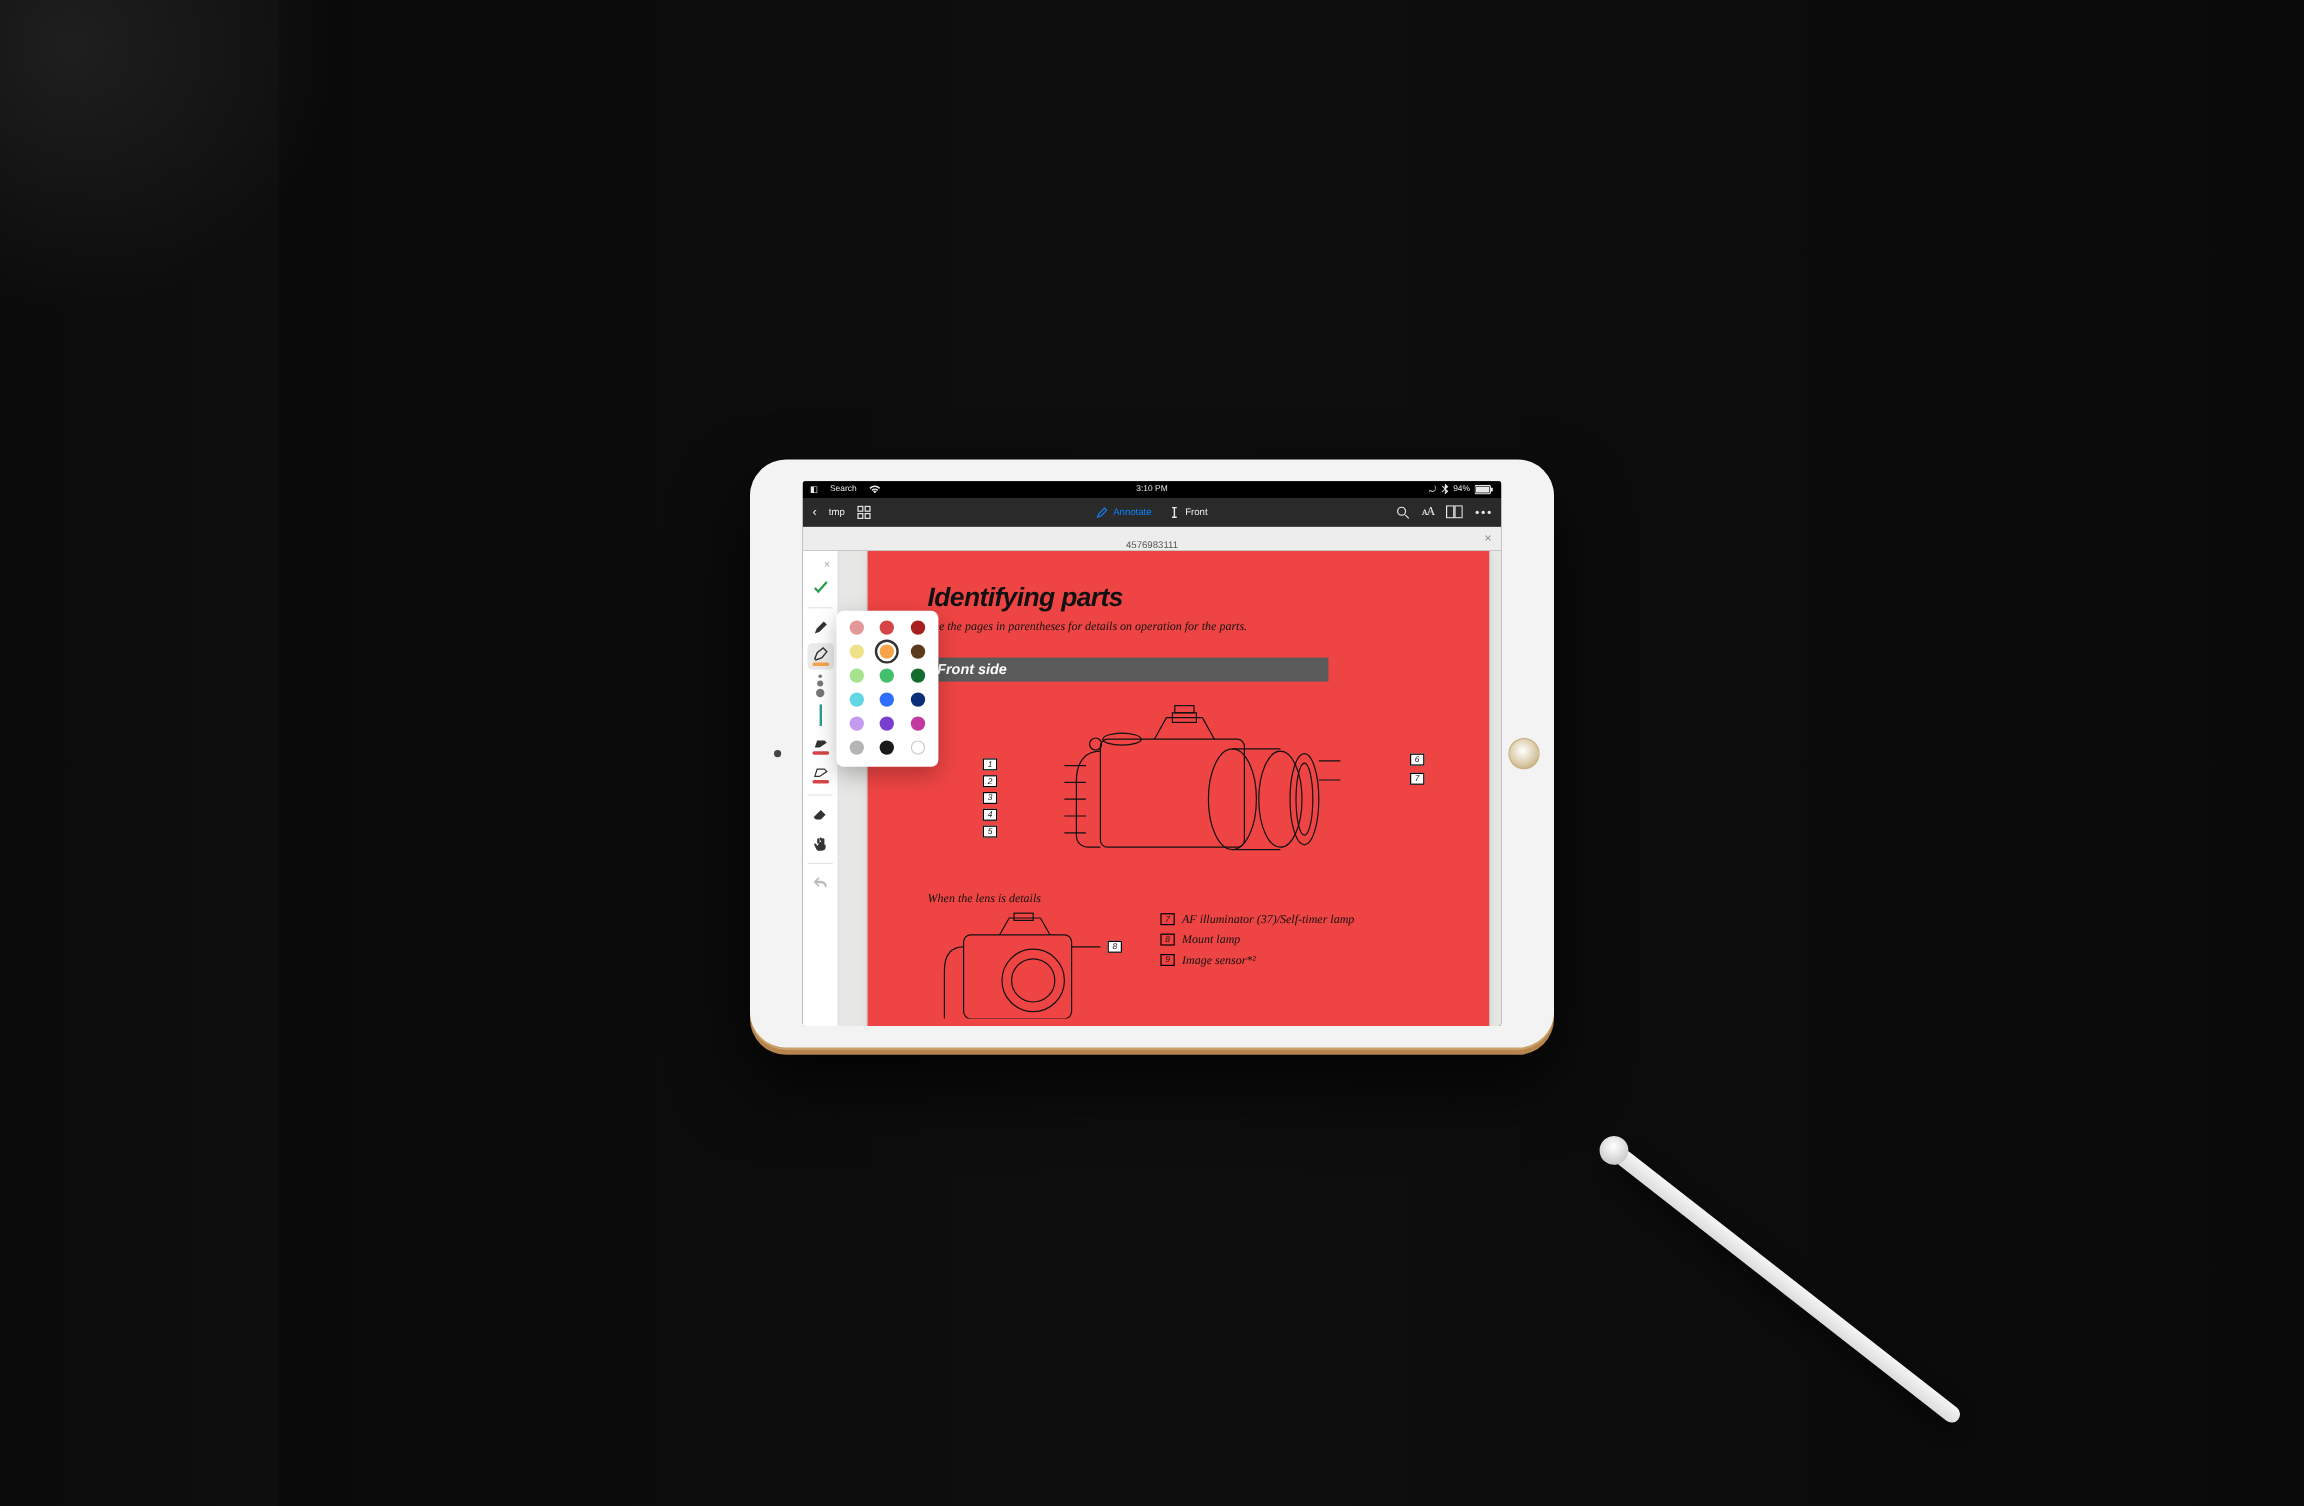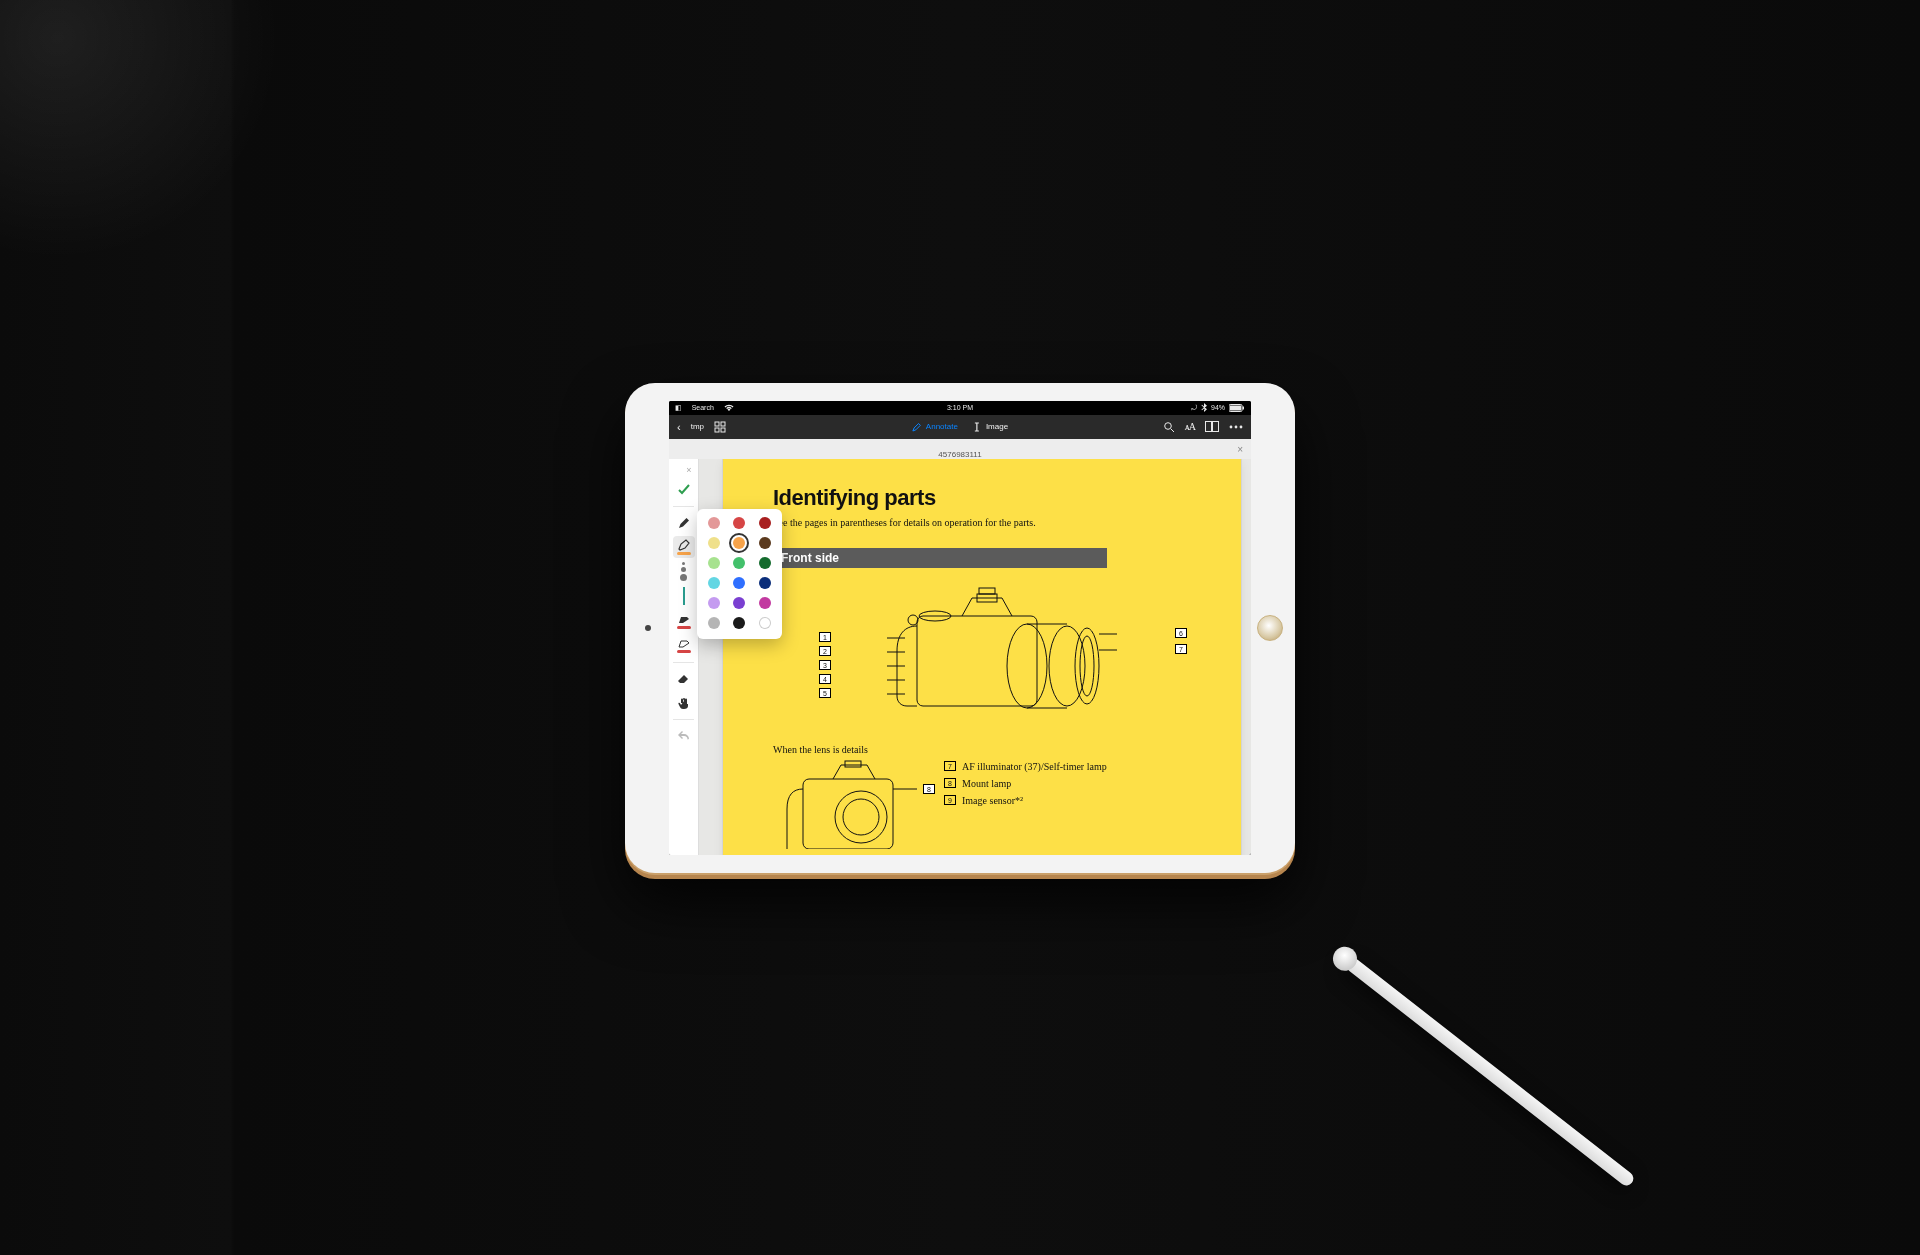--- a/index.html
+++ b/index.html
@@ -243,24 +243,25 @@
   }
   
   .doc-scroll {
     flex: 1;
     position: relative;
     overflow: hidden;
   }
   .sheet {
     position: absolute;
     left: 24px; right: 10px; top: 0; bottom: -40px;
-    background: #fde047;
+    background: #ef4444;
     box-shadow: 0 0 0 1px #d4d4d2, 0 4px 10px rgba(0,0,0,0.08);
     padding: 26px 40px 20px 50px;
     color: #111;
+    font-style: italic;
   }
   .doc-h1 {
     font-family: "Arial Black", Arial, sans-serif;
     font-weight: 900;
     font-size: 22px;
     margin: 0 0 6px 0;
     letter-spacing: -0.5px;
   }
   .doc-sub {
     font-family: Georgia, "Times New Roman", serif;
@@ -293,21 +294,21 @@
     font-family: Arial, sans-serif;
     background: #fff;
   }
   .lens-removed {
     font-family: Georgia, serif;
     font-size: 10px;
     margin: 4px 0 4px 0;
   }
   .lower {
     display: flex;
-    gap: 1px;
+    gap: 24px;
     align-items: flex-start;
   }
   .lower-fig {
     position: relative;
     width: 170px;
     height: 90px;
     overflow: hidden;
   }
   .lower-fig svg { width: 100%; height: 100%;}
   .legend {
@@ -391,21 +392,21 @@
               </svg>
           </span>
           <span>Annotate</span>
         </div>
         <div class="mode">
           <span class="tcur-icon">
             <svg width="10" height="10" viewBox="0 0 10 10">
                 <path d="M3 1h4M3 9h4M5 1v8" stroke="#e8e8e8" stroke-width="1.2" fill="none"></path>
               </svg>
           </span>
-          <span>Image</span>
+          <span>Front</span>
         </div>
       </div>
       <div class="tb-group">
         <span class="search-icon">
           <svg width="12" height="12" viewBox="0 0 12 12">
               <circle cx="5" cy="5" r="3.3" fill="none" stroke="#e8e8e8"></circle>
               <path d="M8 8l3 3" stroke="#e8e8e8"></path>
             </svg>
         </span>
         <span class="font-icon">ᴀA</span>

